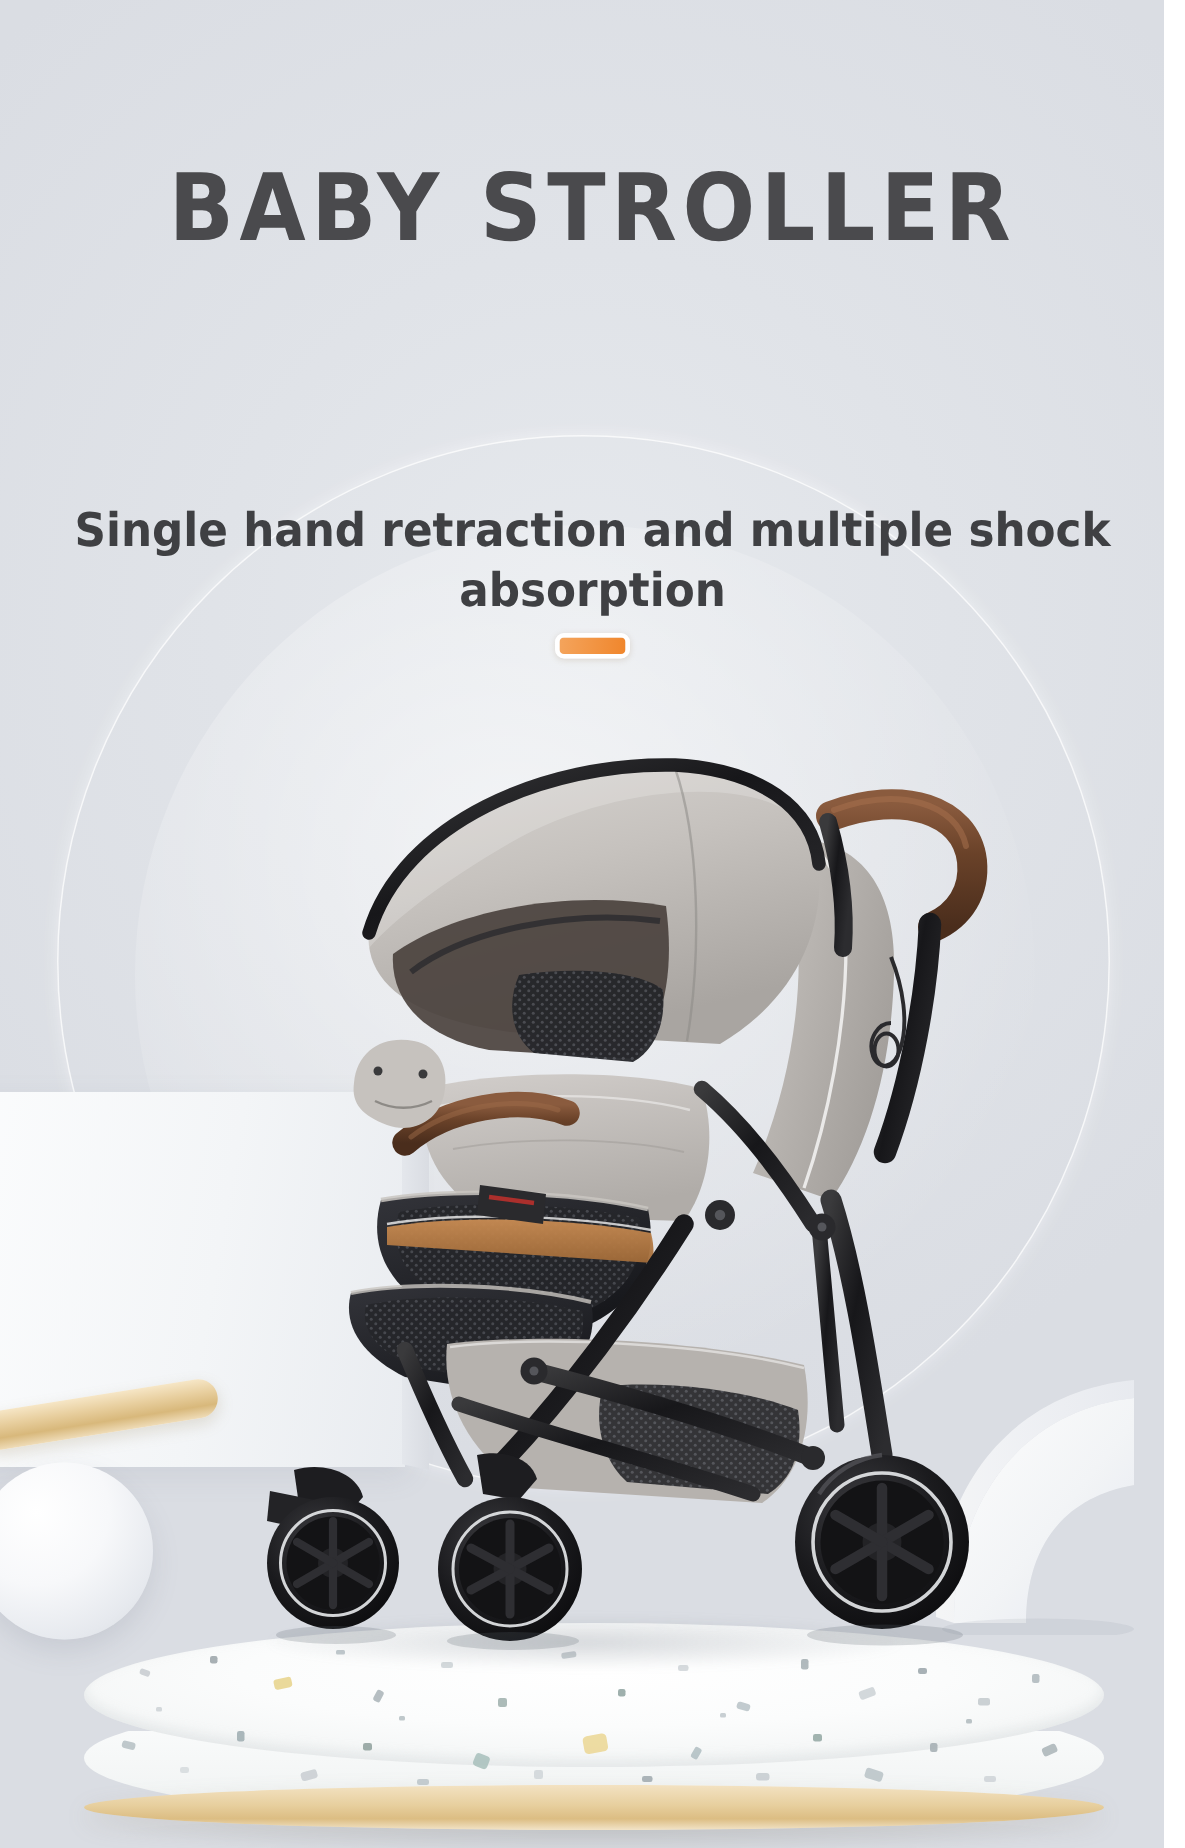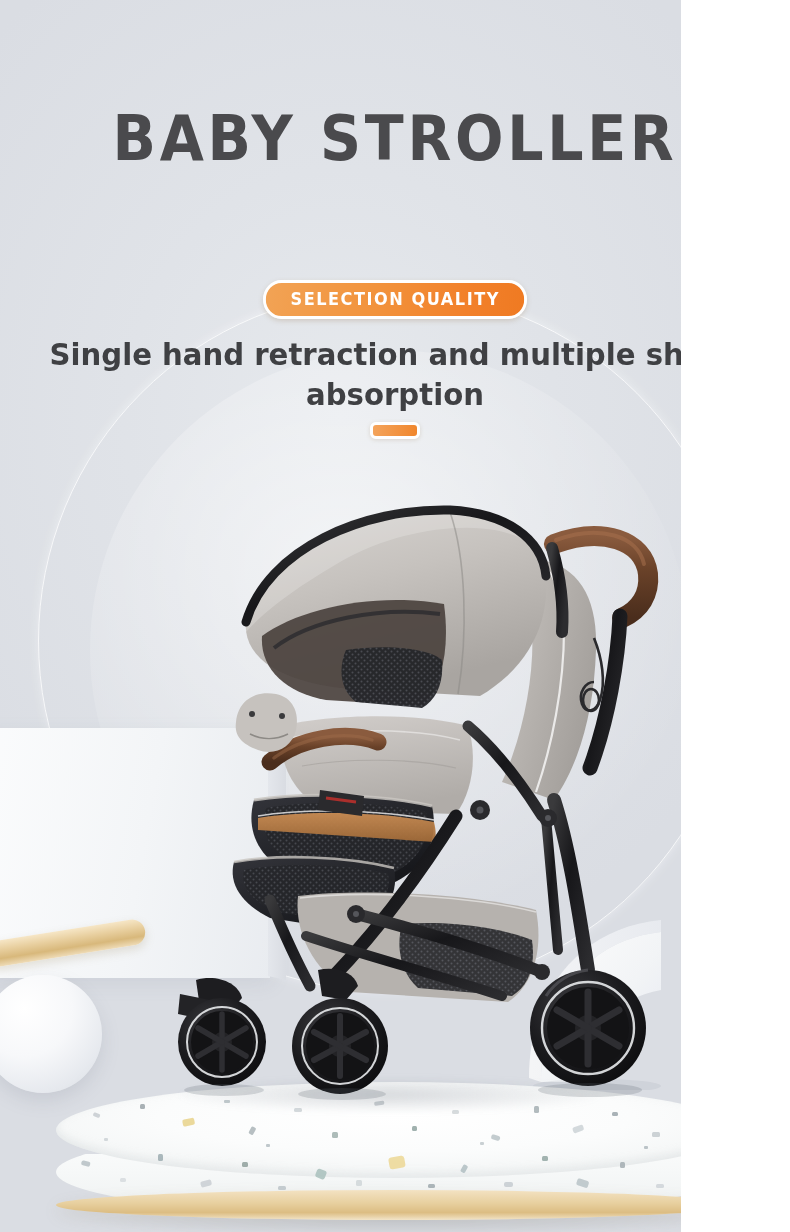--- a/index.html
+++ b/index.html
@@ -6,21 +6,21 @@
     margin: 0;
     padding: 0;
     background: #ffffff;
   }
   body {
     font-family: "Liberation Sans", sans-serif;
   }
 
   .banner {
     position: relative;
-    width: 681px;
+    width: 776px;
     height: 1232px;
     overflow: hidden;
     background:
       radial-gradient(ellipse 70% 45% at 50% 34%, #e6e9ed 0%, #e0e3e8 45%, #dadde3 100%),
       linear-gradient(170deg, #dfe2e7 0%, #e2e5ea 40%, #dcdfe5 100%);
   }
 
   
   .bg-layer {
     position: absolute;
@@ -506,23 +506,20 @@
       </g>
 
       <ellipse cx="74" cy="590" rx="40" ry="6" fill="rgba(90,98,110,0.22)"></ellipse>
       <ellipse cx="192" cy="594" rx="44" ry="6" fill="rgba(90,98,110,0.22)"></ellipse>
       <ellipse cx="440" cy="590" rx="52" ry="7" fill="rgba(90,98,110,0.22)"></ellipse>
     </svg>
   </div>
 
   <div class="headline">BABY STROLLER</div>
 
-  <div class="badge-wrap">
-    <span class="badge">SELECTION QUALITY</span>
-  </div>
 
   <div class="subhead">Single hand retraction and multiple shock absorption</div>
 
   <div class="divider-wrap">
     <span class="divider-pill"></span>
   </div>
 
 </div>
 
 </body></html>

